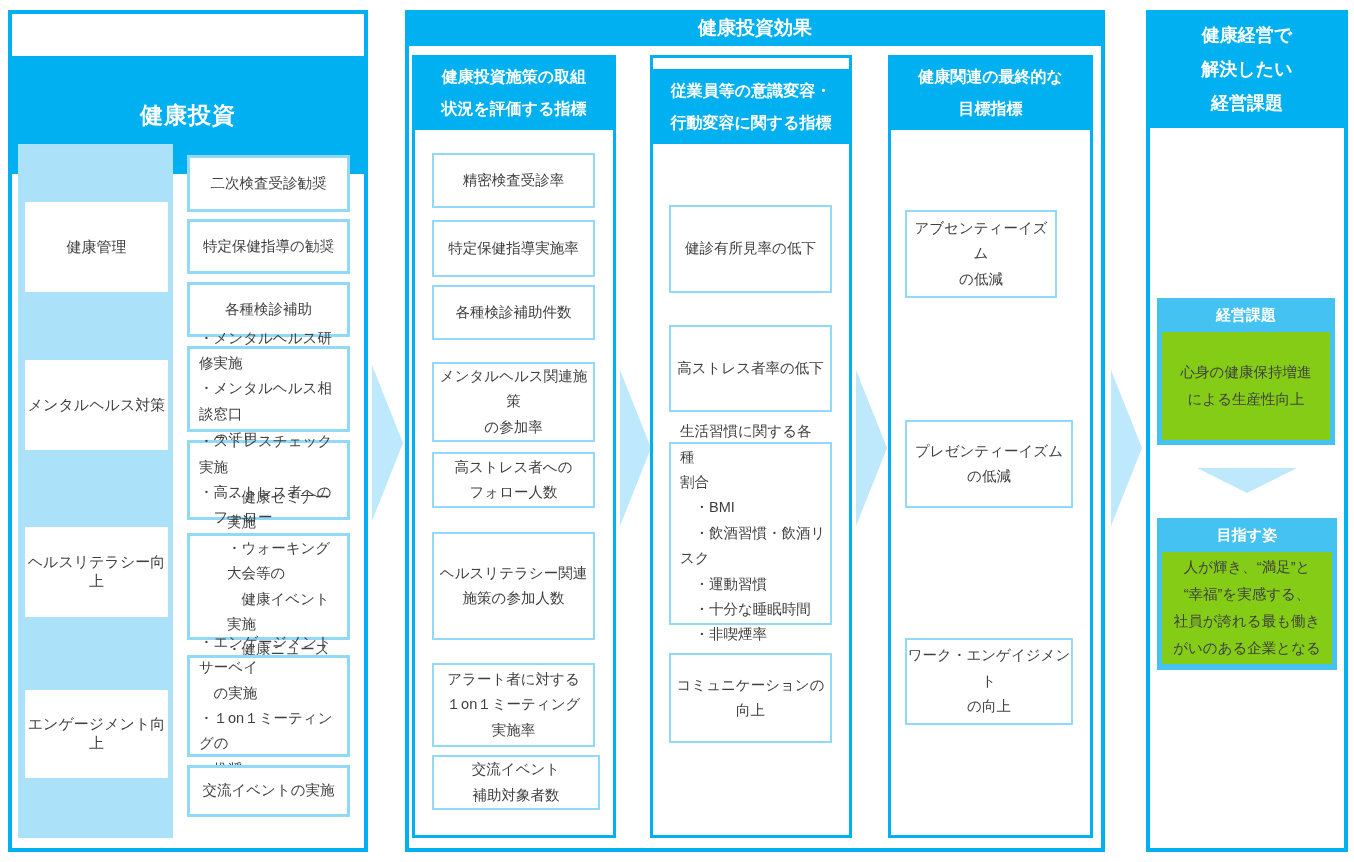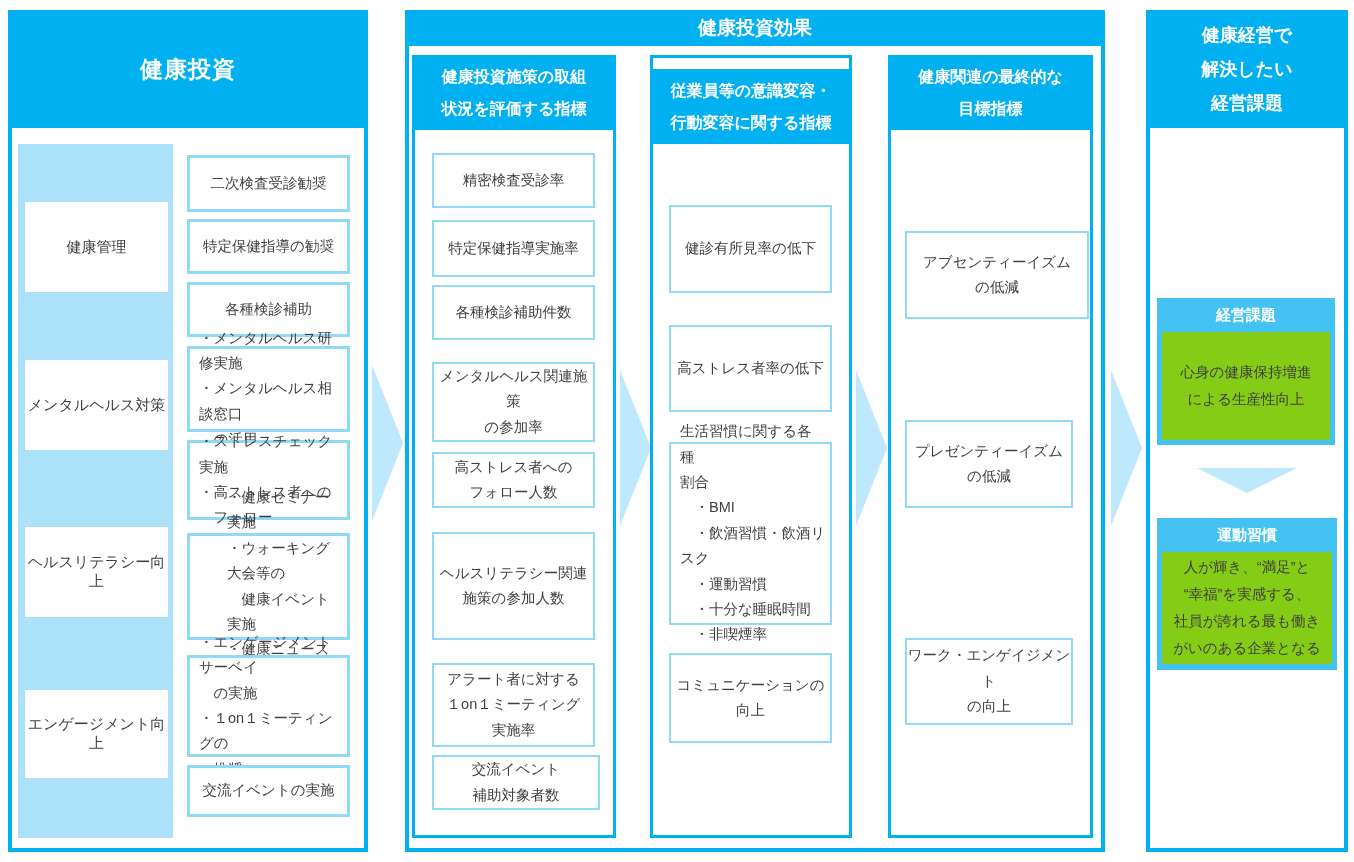--- a/index.html
+++ b/index.html
@@ -11,21 +11,21 @@
     color:#3f3f3f;
     overflow:hidden;
   }
   .abs{position:absolute;box-sizing:border-box;}
   .section-box{border:4px solid #00b0f0;background:#ffffff;}
   .blue-fill{background:#00b0f0;color:#ffffff;}
   .hdr{
     display:flex;align-items:center;justify-content:center;
     text-align:center;font-weight:bold;white-space:pre-line;
   }
-  .s1-title{font-size:23px;letter-spacing:1px;}
+  .s1-title{font-size:23px;letter-spacing:1px;margin-top:46px;}
   .s2-title{font-size:19px;}
   .s3-title{font-size:18px;line-height:1.9;}
   .subcol{border:3px solid #00b0f0;background:#ffffff;}
   .subhdr{font-size:16px;line-height:2.0;}
   .band{background:#abe2f9;}
   .catbox{
     background:#ffffff;display:flex;align-items:center;justify-content:center;
     text-align:center;font-size:15px;
   }
   .item{
@@ -130,21 +130,21 @@
 　・十分な睡眠時間
 　・非喫煙率</div>
   <div class="abs item item2" style="left:669px;top:653px;width:163px;height:90px;">コミュニケーションの向上</div>
 
   <div class="abs tri-right" style="left:856px;top:370px;"></div>
 
   <div class="abs subcol" style="left:888px;top:55px;width:205px;height:783px;"></div>
   <div class="abs blue-fill hdr subhdr" style="left:888px;top:55px;width:205px;height:75px;">健康関連の最終的な
 目標指標</div>
 
-  <div class="abs item item2" style="left:905px;top:210px;width:184px;height:88px;margin-top:21px;">アブセンティーイズム
+  <div class="abs item item2" style="left:905px;top:210px;width:152px;height:88px;">アブセンティーイズム
 の低減</div>
   <div class="abs item item2" style="left:905px;top:420px;width:168px;height:88px;">プレゼンティーイズム
 の低減</div>
   <div class="abs item item2" style="left:905px;top:638px;width:168px;height:87px;">ワーク・エンゲイジメント
 の向上</div>
 
   <div class="abs tri-right" style="left:1111px;top:370px;"></div>
 
   <div class="abs section-box" style="left:1146px;top:10px;width:202px;height:842px;"></div>
   <div class="abs blue-fill hdr s3-title" style="left:1146px;top:10px;width:202px;height:118px;">健康経営で
@@ -153,20 +153,20 @@
 
   <div class="abs goalblock" style="left:1157px;top:298px;width:178px;height:147px;">
     <div class="goalhdr">経営課題</div>
   </div>
   <div class="abs goalbody" style="left:1162px;top:332px;width:168px;height:108px;">心身の健康保持増進
 による生産性向上</div>
 
   <div class="abs tri-down" style="left:1197px;top:468px;"></div>
 
   <div class="abs goalblock" style="left:1157px;top:518px;width:180px;height:152px;">
-    <div class="goalhdr">運動習慣</div>
+    <div class="goalhdr">目指す姿</div>
   </div>
   <div class="abs goalbody" style="left:1162px;top:552px;width:170px;height:112px;">人が輝き、“満足”と
 “幸福”を実感する、
 社員が誇れる最も働き
 がいのある企業となる</div>
 
 </div>
 
 </body></html>

